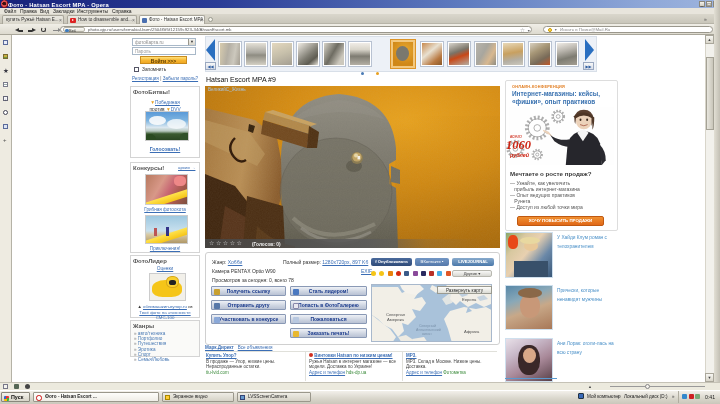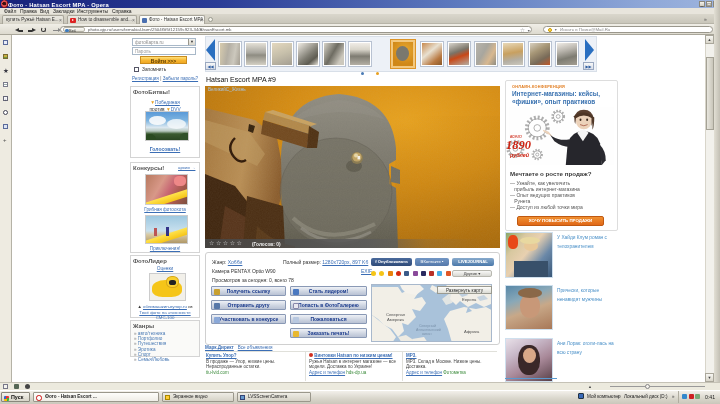--- a/index.html
+++ b/index.html
@@ -352,21 +352,21 @@
 <path d="M69,12 Q70,3 79,3 Q88,3 89,12 Q89,17 87,20 L87,10 Q79,5 71,10 L70,18 Q69,16 69,12 Z" fill="#5a4030"></path>
 <path d="M68,10 Q79,1 90,11 Q90,20 88,24 L88,12 Q79,6 70,12 Z" fill="#4e3626"></path>
 <ellipse cx="75.5" cy="13.5" rx="1" ry="1.3" fill="#3a2a1e"></ellipse>
 <ellipse cx="82.5" cy="13.5" rx="1" ry="1.3" fill="#3a2a1e"></ellipse>
 <path d="M75,18.5 Q79,21 83,18.5" stroke="#b06a55" stroke-width="1" fill="none"></path>
 <path d="M64,34 Q54,36 46,31 L42,27 L48,36 Q56,42 64,42 Z" fill="#2a2a30"></path>
 <path d="M46,31 L40,28 Q36,26 36,24 L42,26 Z" fill="#ecd2ba"></path>
 <path d="M96,40 Q102,46 102,56 L98,61 L96,50 Z" fill="#2a2a30"></path>
 </svg></div>
 <div class="abs" style="left:510px;top:134px;font-size:4.6px;color:#cc2211;font-style:italic;">всего</div>
-<div class="abs" style="left:506px;top:139px;font-size:12.5px;font-weight:bold;color:#cc2211;font-style:italic;line-height:13px;font-family:'Liberation Serif',serif;">1890</div>
+<div class="abs" style="left:506px;top:139px;font-size:12.5px;font-weight:bold;color:#cc2211;font-style:italic;line-height:13px;font-family:'Liberation Serif',serif;">1060</div>
 <div class="abs" style="left:510px;top:152px;font-size:5.4px;color:#cc2211;font-style:italic;font-weight:bold;">рублей</div>
 <div class="abs" style="left:510px;top:170px;width:104px;font-size:6.2px;font-weight:bold;color:#3a3a3a;">Мечтаете о росте продаж?</div>
 <div class="abs" style="left:510px;top:181px;width:106px;font-size:5px;color:#555;line-height:5.9px;">—&nbsp;Узнайте, как увеличить<br>&nbsp;&nbsp;&nbsp;прибыль интернет-магазина<br>—&nbsp;Опыт ведущих практиков<br>&nbsp;&nbsp;&nbsp;Рунета<br>—&nbsp;Доступ из любой точки мира</div>
 <div class="abs" style="left:517px;top:216px;width:87px;height:10px;background:linear-gradient(#f09030,#e06818);border-radius:2px;border:1px solid #c05810;color:#fff;font-size:4.4px;font-weight:bold;text-align:center;line-height:8px;">ХОЧУ ПОВЫСИТЬ ПРОДАЖИ</div>
 
 <div class="abs" style="left:505px;top:232px;width:48px;height:46px;border:1px solid #cfe0ee;background:linear-gradient(130deg,#8aa86a 0%,#d8c8a0 25%,#e8d0b0 45%,#6a88a8 70%,#3a5878 100%);overflow:hidden;">
     <span style="position:absolute;left:18px;top:8px;width:14px;height:10px;background:#e8c898;border-radius:50%;"></span>
     <span style="position:absolute;left:14px;top:4px;width:20px;height:7px;background:#e8d8a0;border-radius:50%;"></span>
     <span style="position:absolute;left:2px;top:2px;width:10px;height:14px;background:#e84818;border-radius:40%;"></span>
     <span style="position:absolute;left:8px;top:28px;width:34px;height:16px;background:#38506a;"></span>

